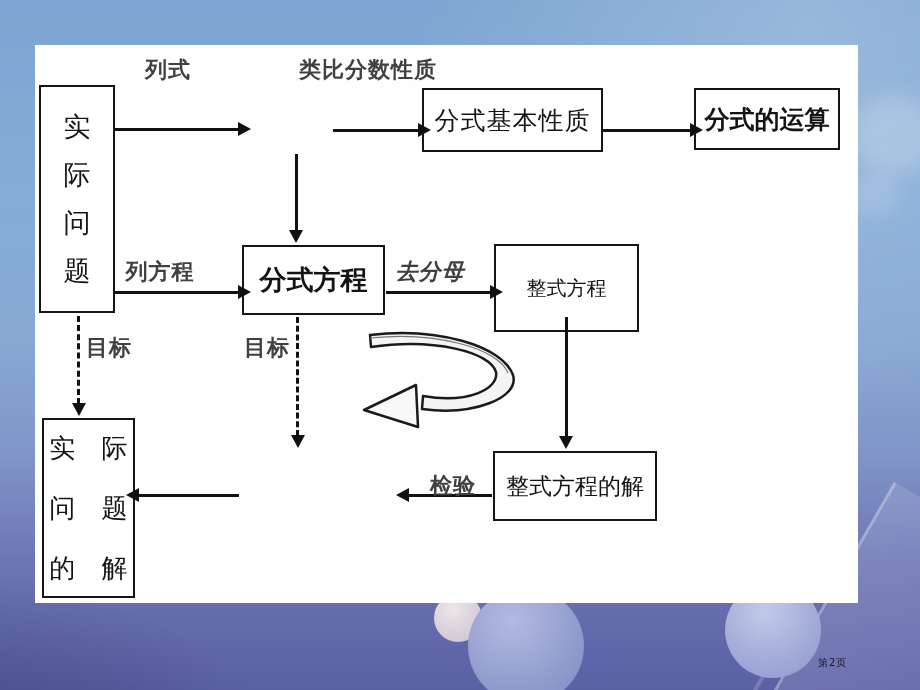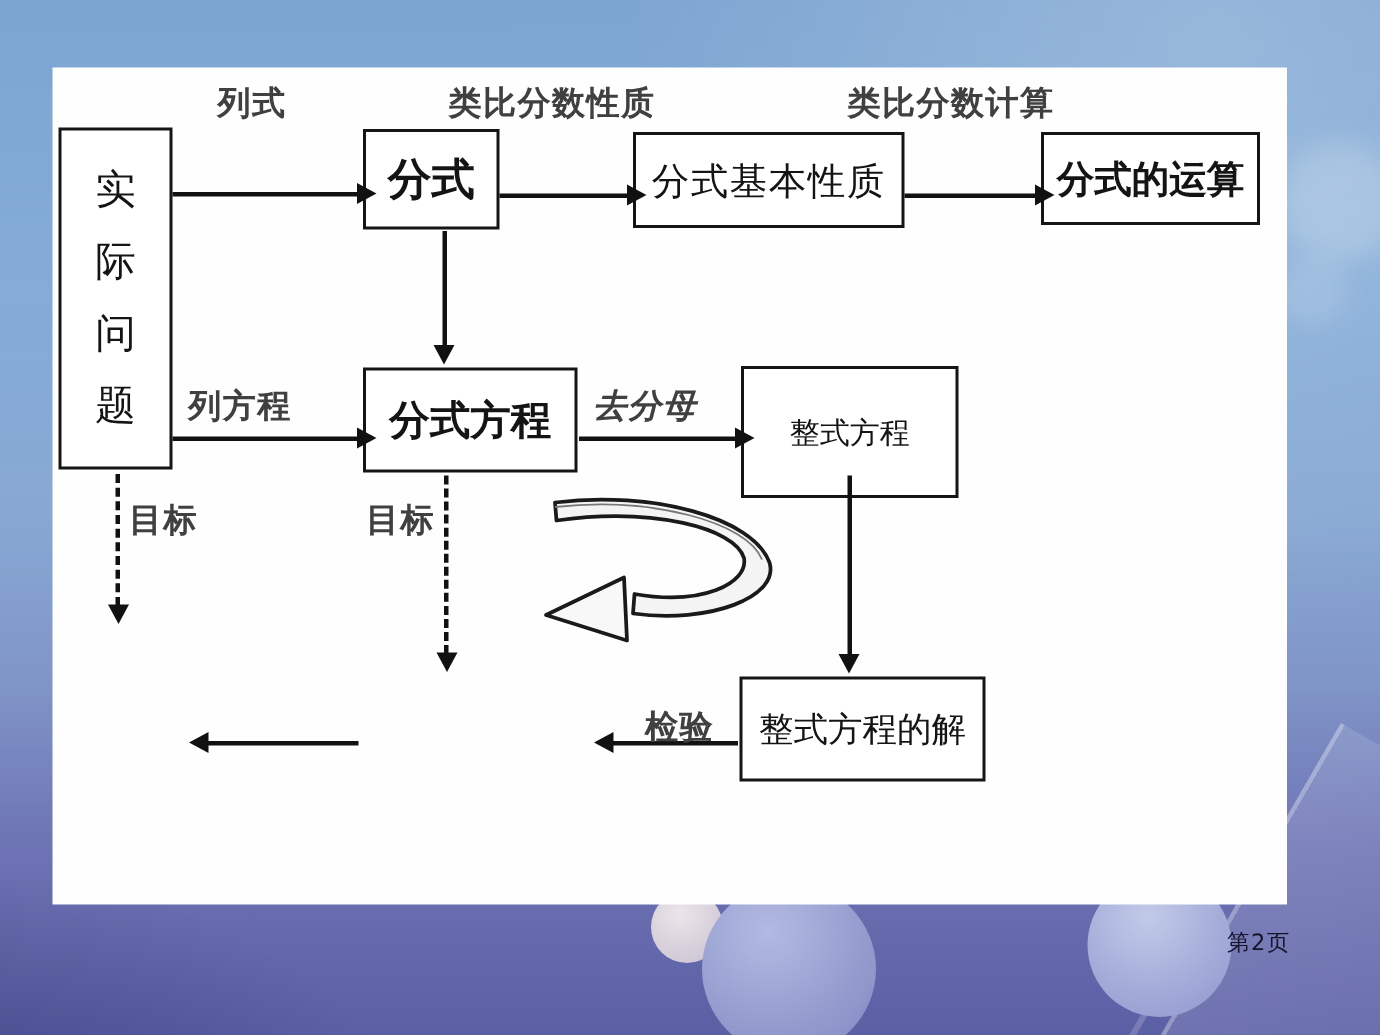--- a/index.html
+++ b/index.html
@@ -20,21 +20,21 @@
     background:linear-gradient(90deg, rgba(255,255,255,0.35) 0px, rgba(255,255,255,0.35) 3px, rgba(255,255,255,0.12) 3px, rgba(255,255,255,0.08) 100%);pointer-events:none;}
   .diag2{position:absolute;left:756px;top:590px;width:4px;height:190px;transform:rotate(30deg);
     background:rgba(255,255,255,0.18);pointer-events:none;}
   .sphere{position:absolute;border-radius:50%;pointer-events:none;}
   .sphere-cream{left:434px;top:594px;width:48px;height:48px;
     background:radial-gradient(circle at 40% 32%, #ece5e8, #d2cbd8 70%, #c0bacd);}
   .sphere-big{left:468px;top:588px;width:116px;height:116px;
     background:radial-gradient(circle at 38% 28%, #b2bae2, #8f97cb 68%, #7e86bf);}
   .sphere-right{left:725px;top:582px;width:96px;height:96px;
     background:radial-gradient(circle at 42% 30%, #c2cae9, #9ba4d4 72%, #8d96ca);}
-  .page-num{position:absolute;left:818px;top:619px;font-size:15px;color:#15152c;letter-spacing:1px;}
+  .page-num{position:absolute;left:818px;top:656px;font-size:10px;color:#15152c;letter-spacing:1px;}
 
   
   .slide{position:absolute;left:35px;top:45px;width:823px;height:558px;background:#fefefe;}
 
   .box{position:absolute;box-sizing:border-box;border:2px solid #151515;background:#fff;
     display:flex;align-items:center;justify-content:center;color:#141414;text-align:center;}
   .b-bold{font-weight:bold;}
   .vtext{white-space:pre-line;}
 
   .rlabel{position:absolute;color:#404040;font-weight:bold;font-size:22px;text-align:center;
@@ -68,50 +68,51 @@
   <div class="sphere sphere-big"></div>
   <div class="sphere sphere-right"></div>
 
   <div class="slide">
 
     <div class="box vtext" style="left:4px;top:40px;width:76px;height:228px;font-size:27px;line-height:48px;">实
 际
 问
 题</div>
 
-    <div class="box b-bold" style="left:207px;top:41px;width:91px;height:67px;font-size:29px;">分式</div>
 
     <div class="box" style="left:387px;top:43px;width:181px;height:64px;font-size:25px;letter-spacing:1px;">分式基本性质</div>
 
     <div class="box b-bold" style="left:207px;top:200px;width:143px;height:70px;font-size:27px;">分式方程</div>
 
     <div class="box b-bold" style="left:659px;top:43px;width:146px;height:62px;font-size:25px;">分式的运算</div>
 
     <div class="box" style="left:459px;top:199px;width:145px;height:88px;font-size:20px;">整式方程</div>
 
 
     <div class="box" style="left:458px;top:406px;width:164px;height:70px;font-size:23px;">整式方程的解</div>
 
+    <div class="box vtext" style="left:7px;top:373px;width:93px;height:180px;font-size:26px;line-height:60px;word-spacing:18px;">实 际
+问 题
+的 解</div>
 
     <div class="ah right" style="left:80px;top:83px;width:125px;"></div>
     <div class="ah right" style="left:298px;top:84px;width:87px;"></div>
     <div class="ah right" style="left:568px;top:84px;width:89px;"></div>
     <div class="av down" style="left:260px;top:109px;height:77px;"></div>
     <div class="ah right" style="left:80px;top:246px;width:125px;"></div>
     <div class="ah right" style="left:351px;top:246px;width:106px;"></div>
     <div class="av down" style="left:530px;top:272px;height:120px;"></div>
     <div class="ah left" style="left:372px;top:449px;width:85px;"></div>
     <div class="ah left" style="left:102px;top:449px;width:102px;"></div>
 
     <div class="avd" style="left:42px;top:271px;height:88px;"></div>
     <div class="avd" style="left:261px;top:272px;height:119px;"></div>
 
     <div class="rlabel" style="left:103px;top:13px;width:60px;">列式</div>
     <div class="rlabel" style="left:262px;top:13px;width:142px;">类比分数性质</div>
-    <div class="rlabel" style="left:528px;top:13px;width:142px;">类比分数计算</div>
     <div class="rlabel" style="left:88px;top:215px;width:74px;">列方程</div>
     <div class="rlabel" style="left:358px;top:215px;width:74px;font-style:italic;">去分母</div>
     <div class="rlabel" style="left:44px;top:291px;width:60px;">目标</div>
     <div class="rlabel" style="left:202px;top:291px;width:60px;">目标</div>
     <div class="rlabel" style="left:388px;top:429px;width:60px;">检验</div>
 
     <svg class="swoosh" width="180" height="110" viewBox="0 0 180 110">
       <path d="M20 10 C85 2 152 20 163 50 C170 73 123 91 72 84 L73 71 C118 79 149 64 146 47 C140 27 85 13 21 22 Z" fill="#f4f4f4" stroke="#1a1a1a" stroke-width="2.5" stroke-linejoin="round"></path>
       <path d="M20 13 C85 6 148 23 158 48" fill="none" stroke="#777" stroke-width="1.2"></path>
       <polygon points="14,85 66,60 68,102" fill="#f8f8f8" stroke="#1a1a1a" stroke-width="2.5" stroke-linejoin="round"></polygon>

